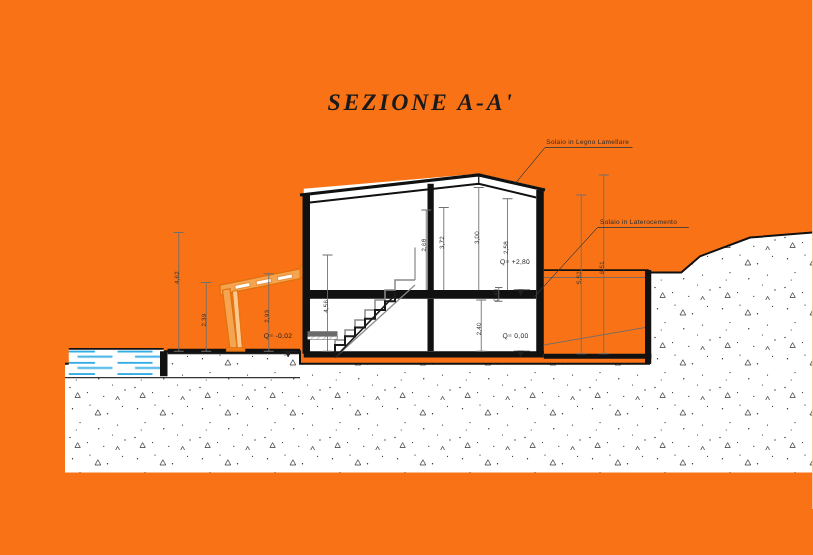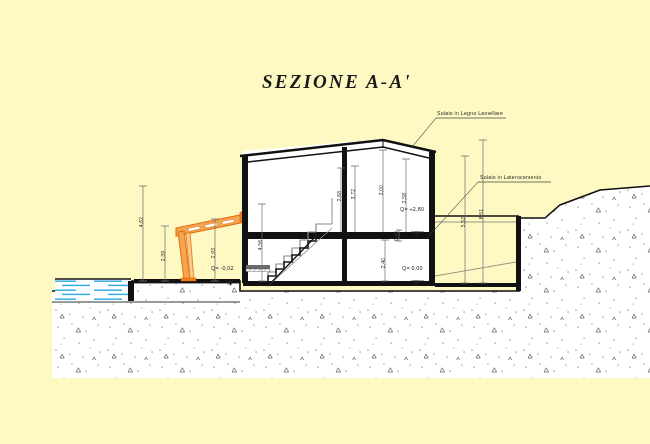--- a/index.html
+++ b/index.html
@@ -11,21 +11,21 @@
   body {
     width: 650px;
     height: 444px;
     overflow: hidden;
     font-family: "Liberation Sans", sans-serif;
   }
   #sheet {
     position: relative;
     width: 650px;
     height: 444px;
-    background: #fef9c3;
+    background: #f97316;
     text-align: center;
   }
   #drawing-svg {
     position: absolute;
     top: 0;
     left: 0;
     width: 650px;
     height: 444px;
     display: block;
   }

